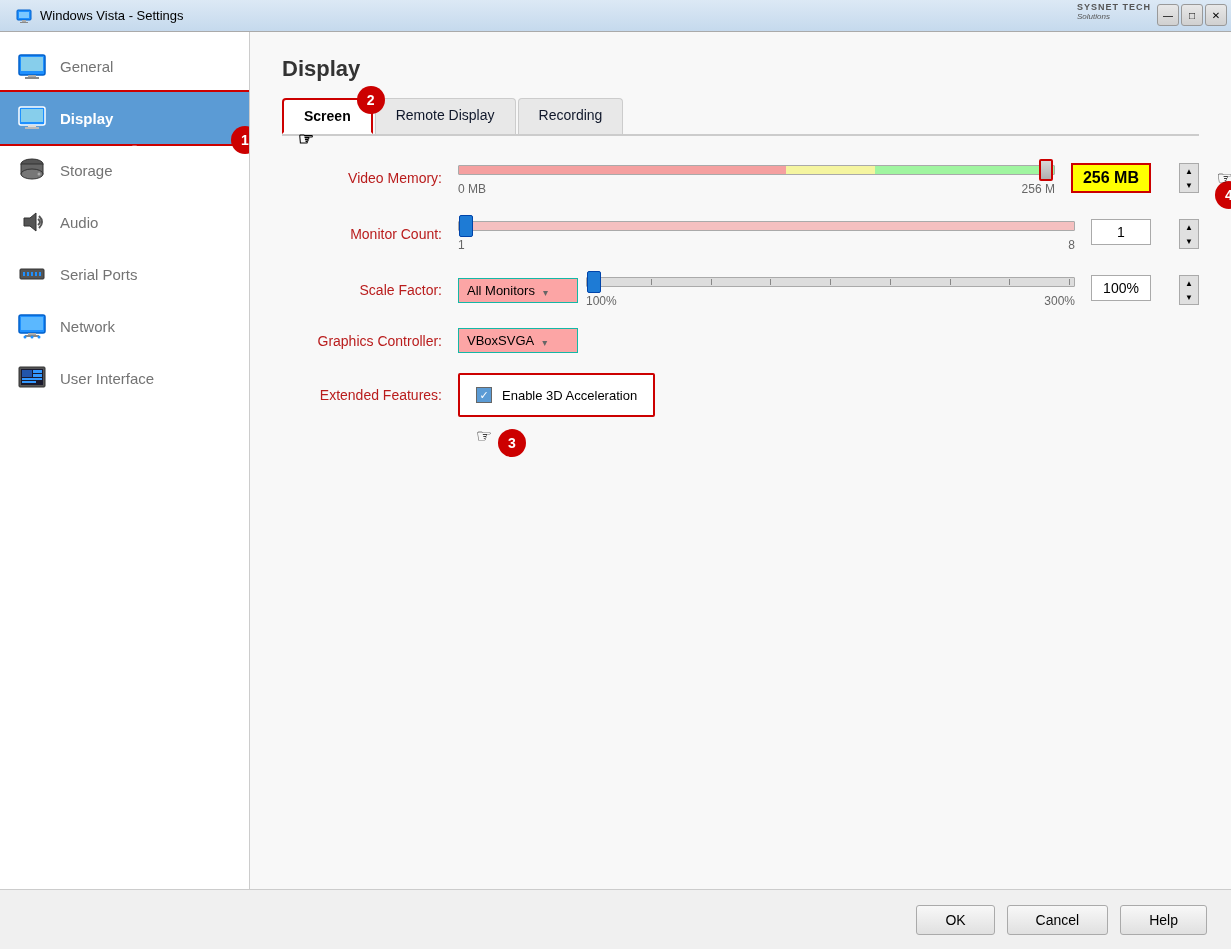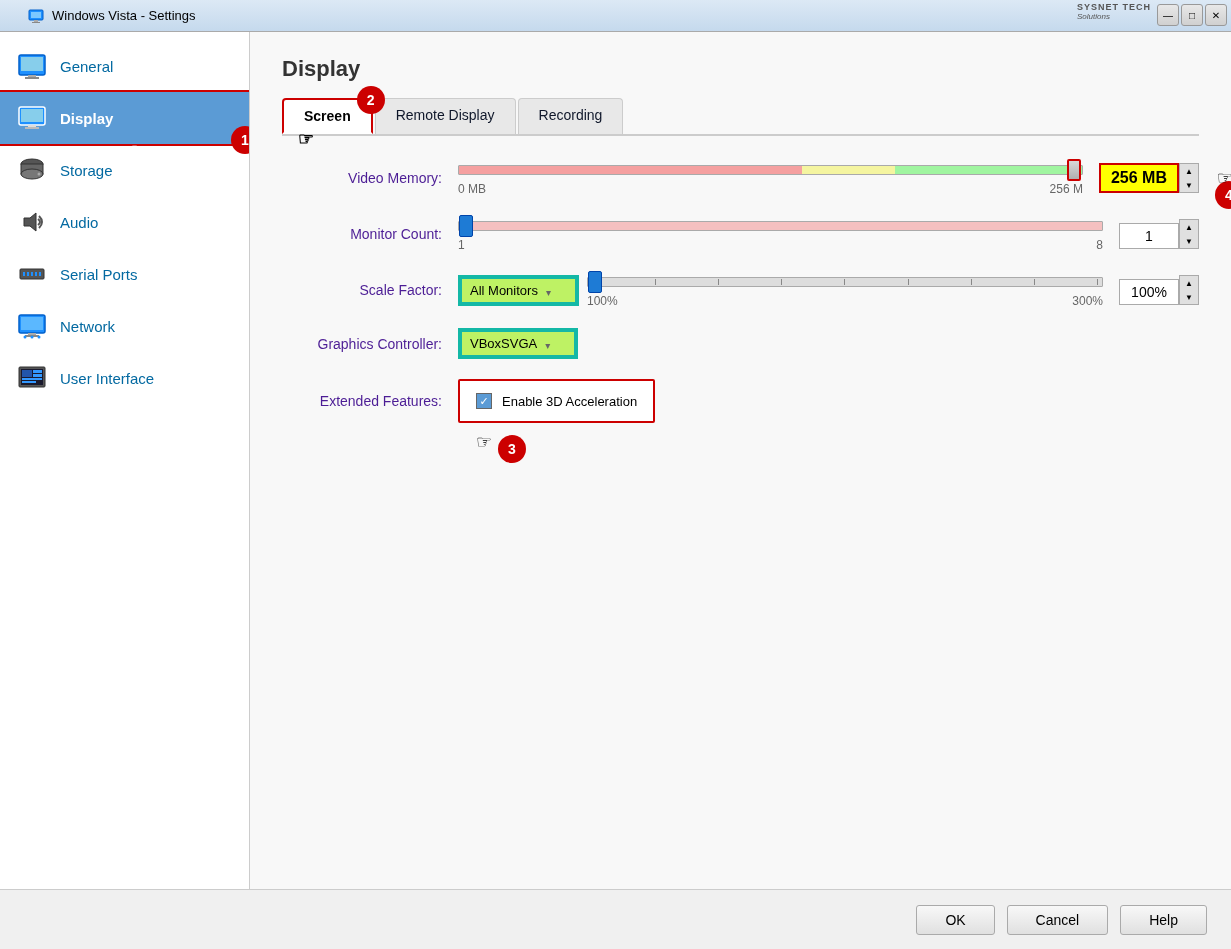--- a/index.html
+++ b/index.html
@@ -22,21 +22,21 @@
       display: flex;
       flex-direction: column;
     }
 
     
     .title-bar {
       background: linear-gradient(to bottom, #dce9f5, #c5d9ed);
       height: 32px;
       display: flex;
       align-items: center;
-      padding: 0 20px;
+      padding: 0 8px;
       border-bottom: 1px solid #aaa;
       position: relative;
     }
     .title-bar-text {
       font-size: 13px;
       font-weight: normal;
       color: #000;
     }
     .title-bar-buttons {
       position: absolute;
@@ -96,21 +96,21 @@
     .sidebar-icon {
       width: 32px;
       height: 32px;
       flex-shrink: 0;
       display: flex;
       align-items: center;
       justify-content: center;
     }
     .sidebar-label {
       font-size: 15px;
-      color: #0369a1;
+      color: #737373;
     }
 
     
     .right-panel {
       flex: 1;
       padding: 24px 32px;
       background: #f8f8f8;
       display: flex;
       flex-direction: column;
     }
@@ -160,21 +160,21 @@
     .setting-row {
       display: flex;
       align-items: center;
       gap: 16px;
     }
 
     .setting-label {
       width: 160px;
       text-align: right;
       font-size: 14px;
-      color: #4c1d95;
+      color: #b91c1c;
       flex-shrink: 0;
     }
 
     .slider-container {
       flex: 1;
       display: flex;
       flex-direction: column;
     }
 
     .slider-track {
@@ -187,21 +187,22 @@
     .slider-labels {
       display: flex;
       justify-content: space-between;
       font-size: 12px;
       color: #666;
       margin-top: 2px;
     }
 
     .slider-value-box {
       display: flex;
-      align-items: flex-end;
+      align-items: flex-start;
+      gap: 28px;
     }
 
     .value-display {
       background: #ffff00;
       border: 2px solid #c00;
       padding: 4px 10px;
       font-size: 16px;
       font-weight: bold;
       min-width: 80px;
       text-align: center;
@@ -235,22 +236,22 @@
     }
 
     
     .graphics-row {
       display: flex;
       align-items: center;
       gap: 16px;
     }
 
     .dropdown-box {
-      border: 4px solid #14b8a6;
-      background: #bef264;
+      border: 1px solid #14b8a6;
+      background: #fca5a5;
       padding: 4px 24px 4px 8px;
       font-size: 13px;
       cursor: pointer;
       position: relative;
       min-width: 120px;
       display: inline-flex;
       align-items: flex-end;
       gap: 8px;
     }
     .dropdown-arrow {

